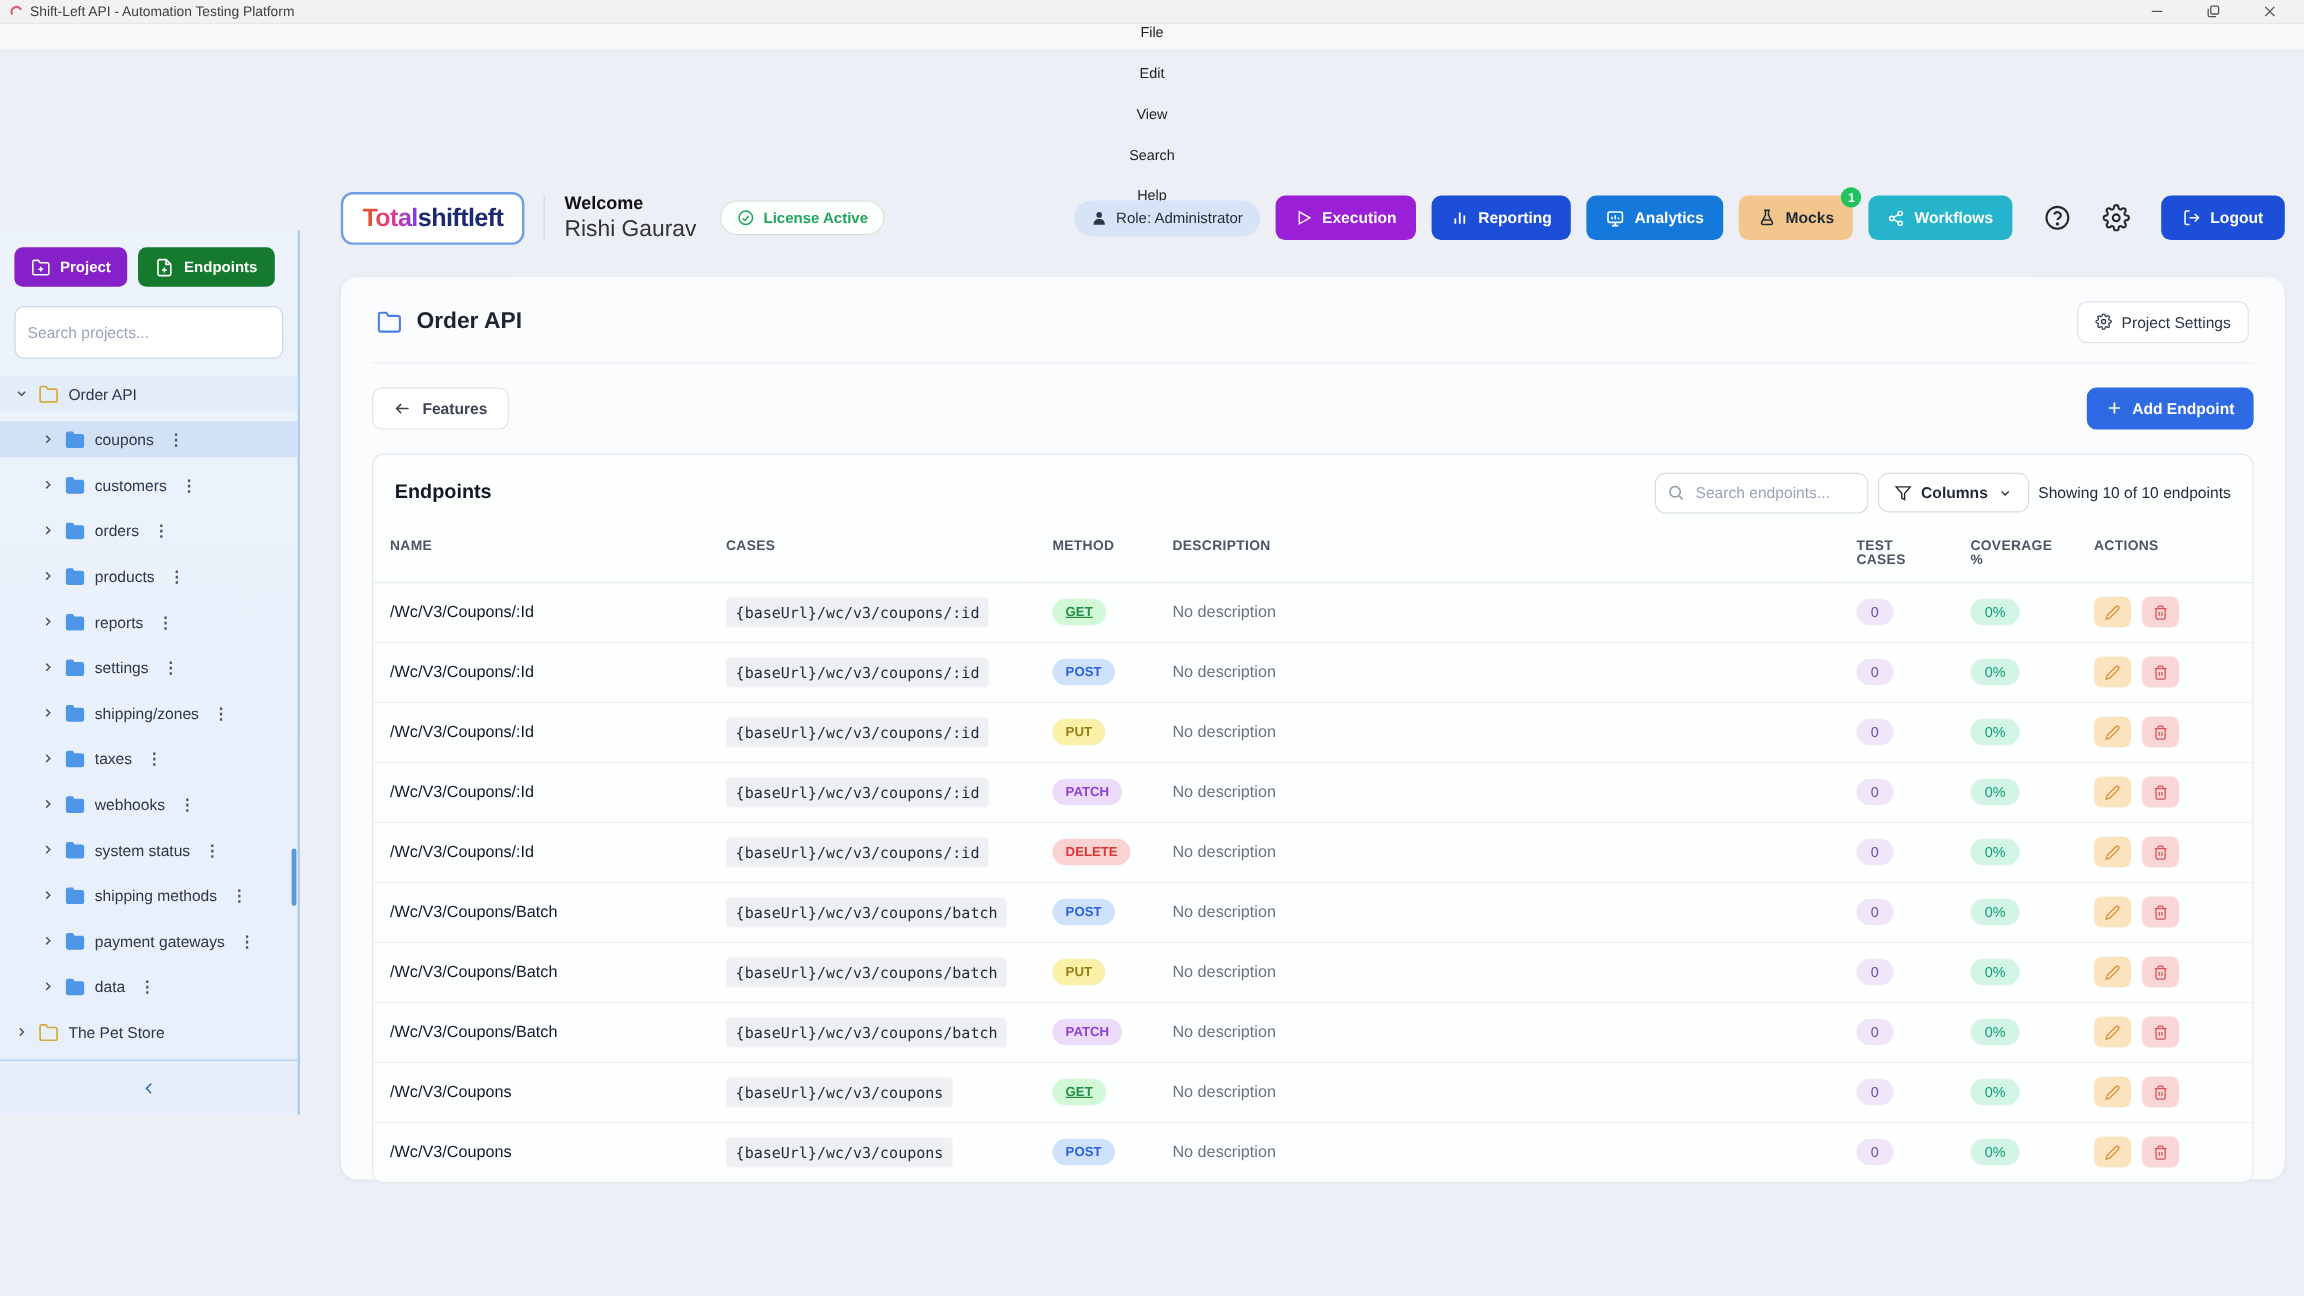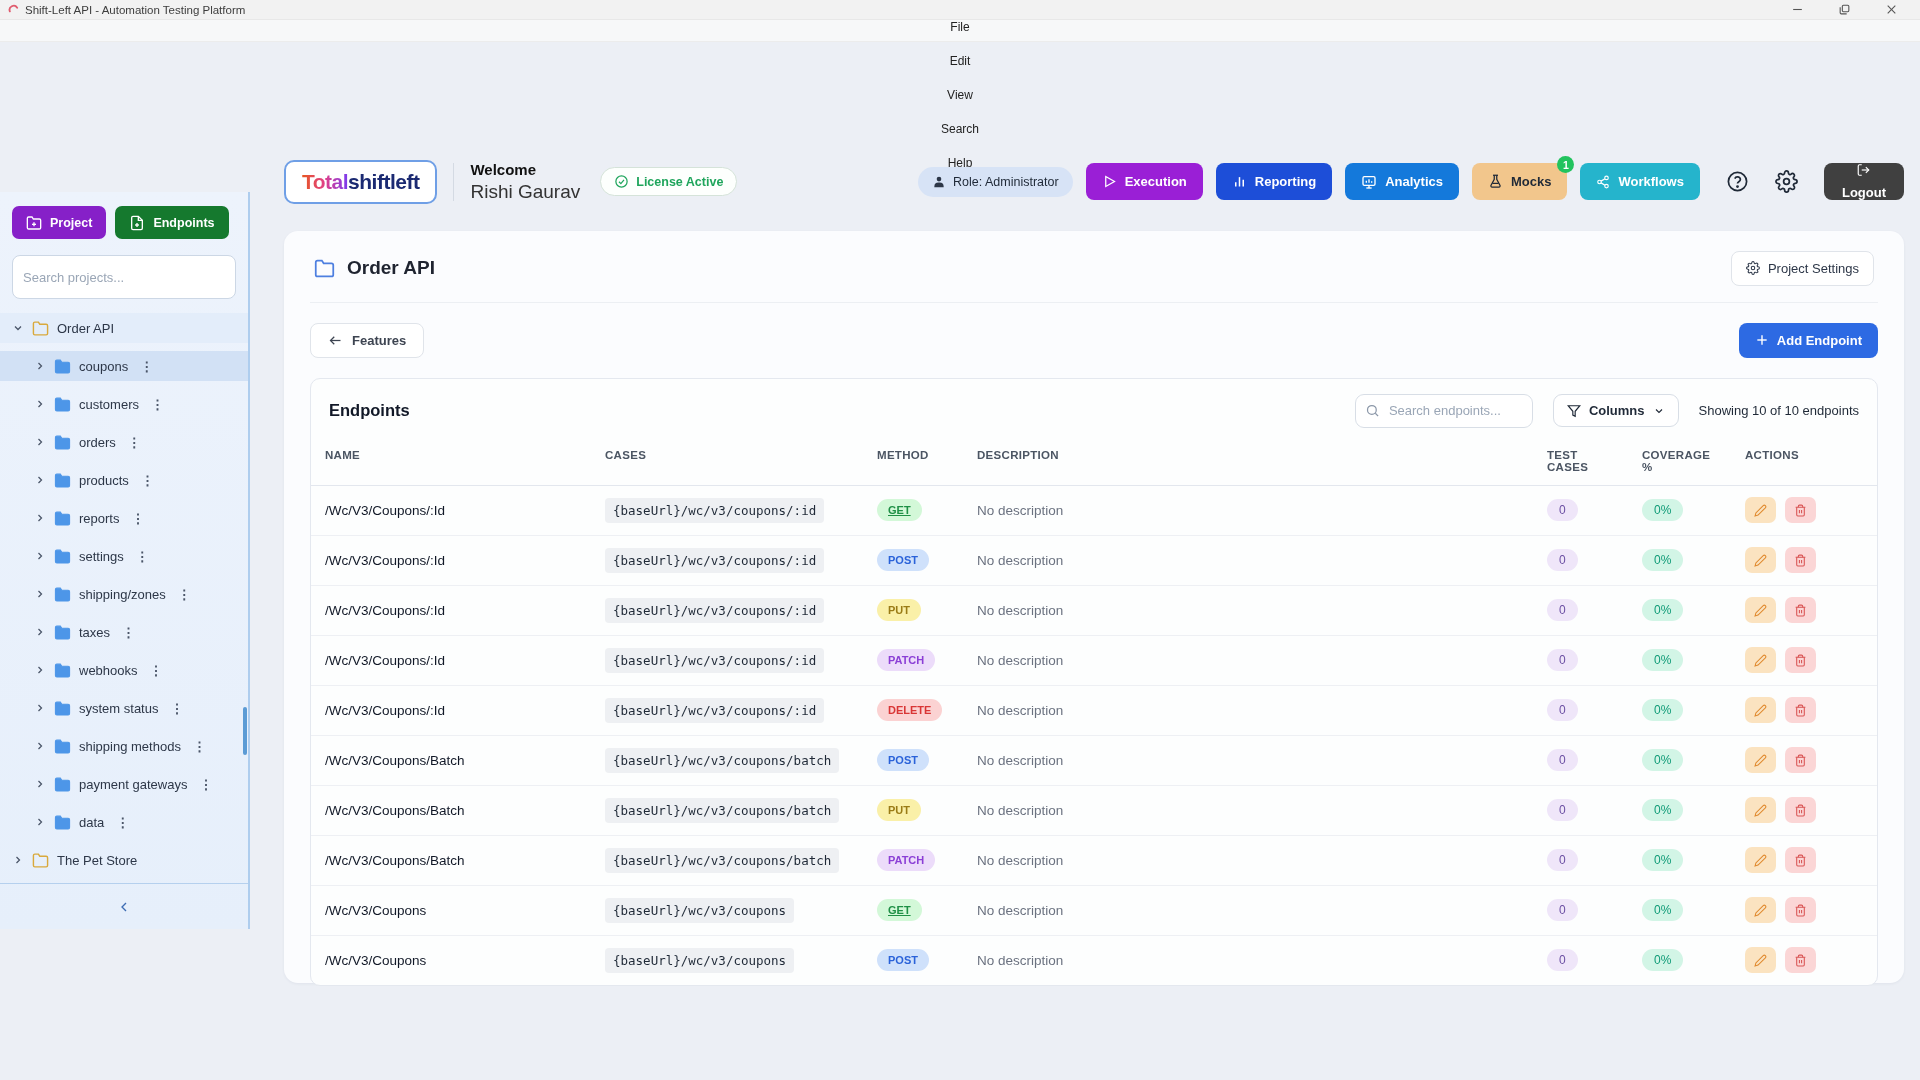--- a/index.html
+++ b/index.html
@@ -71,44 +71,44 @@
     gap:8px; padding:0 16px; margin-left:13px; color:#fff; font-size:13px; font-weight:bold; }
   .nav-btn.execution { background:#9a1fd6; }
   .nav-btn.reporting { background:#1d4ed8; }
   .nav-btn.analytics { background:#1479db; }
   .nav-btn.mocks { background:#f2c68c; color:#1f2937; position:relative; }
   .mocks-badge { position:absolute; top:-7px; right:-7px; min-width:17px; height:17px;
     border-radius:999px; background:#22c35e; color:#fff; font-size:10.5px; font-weight:bold;
     display:flex; align-items:center; justify-content:center; padding:0 4px; }
   .nav-btn.workflows { background:#25b4cc; }
   .icon-btn { margin-left:26px; color:#1f2937; background:none; display:flex; }
-  .logout-btn { margin-left:26px; background:#404040; color:#fff; font-weight:bold;
+  .logout-btn { margin-left:26px; background:#1d4ed8; color:#fff; font-weight:bold;
     font-size:13px; height:37px; border-radius:8px; display:inline-flex; align-items:center;
-    gap:8px; padding:0 18px;flex-direction:column; }
+    gap:8px; padding:0 18px; }
 
   
   .content-card { margin-top:18px; background:#fbfcfe; border-radius:14px;
     box-shadow:0 1px 3px rgba(30,50,90,.06); padding:0 26px 24px; height:752px; }
   .page-title-row { display:flex; align-items:center; padding:20px 4px 16px;
     border-bottom:1px solid #eceff3; }
   .page-title { font-size:19px; font-weight:bold; color:#1f2430; margin-left:12px; }
   .ghost-btn { margin-left:auto; display:inline-flex; align-items:center; gap:8px;
     border:1px solid #e0e4ea; background:#fff; border-radius:8px; padding:9px 14px;
     font-size:13px; color:#2d3748; }
   .features-row { margin-top:20px; display:flex; align-items:center; }
   .features-btn { display:inline-flex; align-items:center; gap:9px; border:1px solid #e0e4ea;
     background:#fff; border-radius:8px; padding:9px 17px; font-size:13px; font-weight:bold; color:#3d4451; }
   .add-endpoint-btn { margin-left:auto; background:#2d6ae3; color:#fff; font-weight:bold;
     font-size:13px; border-radius:8px; display:inline-flex; align-items:center; gap:8px; padding:10px 16px; }
 
   
   .panel { margin-top:20px; border:1px solid #e4e8ef; border-radius:10px; background:#fdfefe; overflow:hidden; }
   .panel-head { display:flex; align-items:center; padding:15px 18px; gap:14px; }
   .panel-title { font-size:16.5px; font-weight:bold; color:#111827; }
-  .panel-head-right { margin-left:auto; display:flex; align-items:center; gap:20px; }
+  .panel-head-right { margin-left:auto; display:flex; align-items:center; gap:8px; }
   .ep-search { position:relative; }
   .ep-search input { width:178px; height:34px; border:1px solid #d8dee6; border-radius:9px;
     padding:0 10px 0 33px; font-size:13px; background:#fff; color:#333; }
   .ep-search input::placeholder { color:#9aa6b6; }
   .ep-search .mag { position:absolute; left:10px; top:9px; color:#8b97a8; }
   .columns-btn { display:inline-flex; align-items:center; gap:8px; border:1px solid #d8dee6;
     background:#fff; border-radius:9px; padding:8px 13px; font-size:13px; font-weight:bold; color:#1f2937; }
   .showing-text { font-size:13px; color:#1f2937; }
 
   table { width:100%; border-collapse:collapse; table-layout:fixed; }

